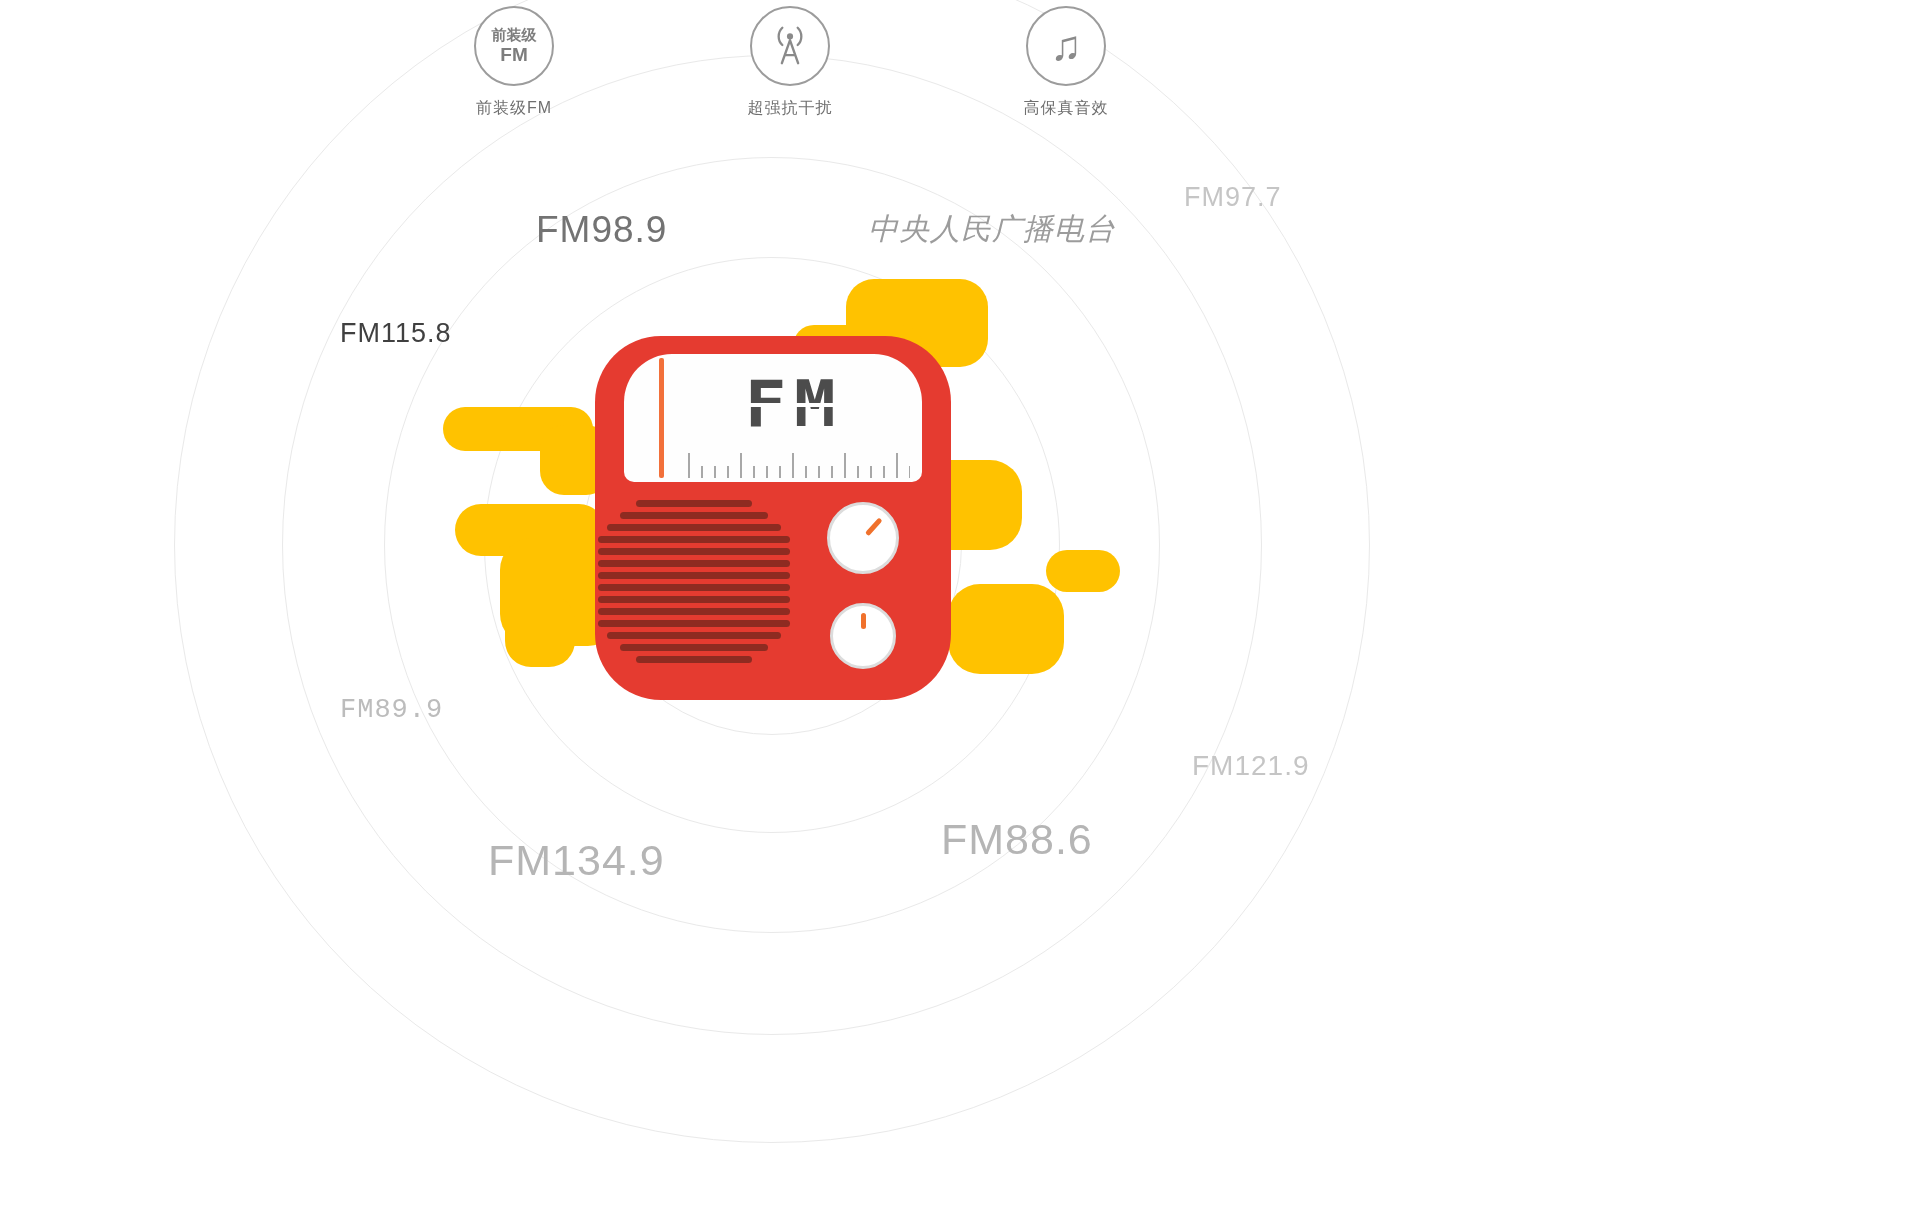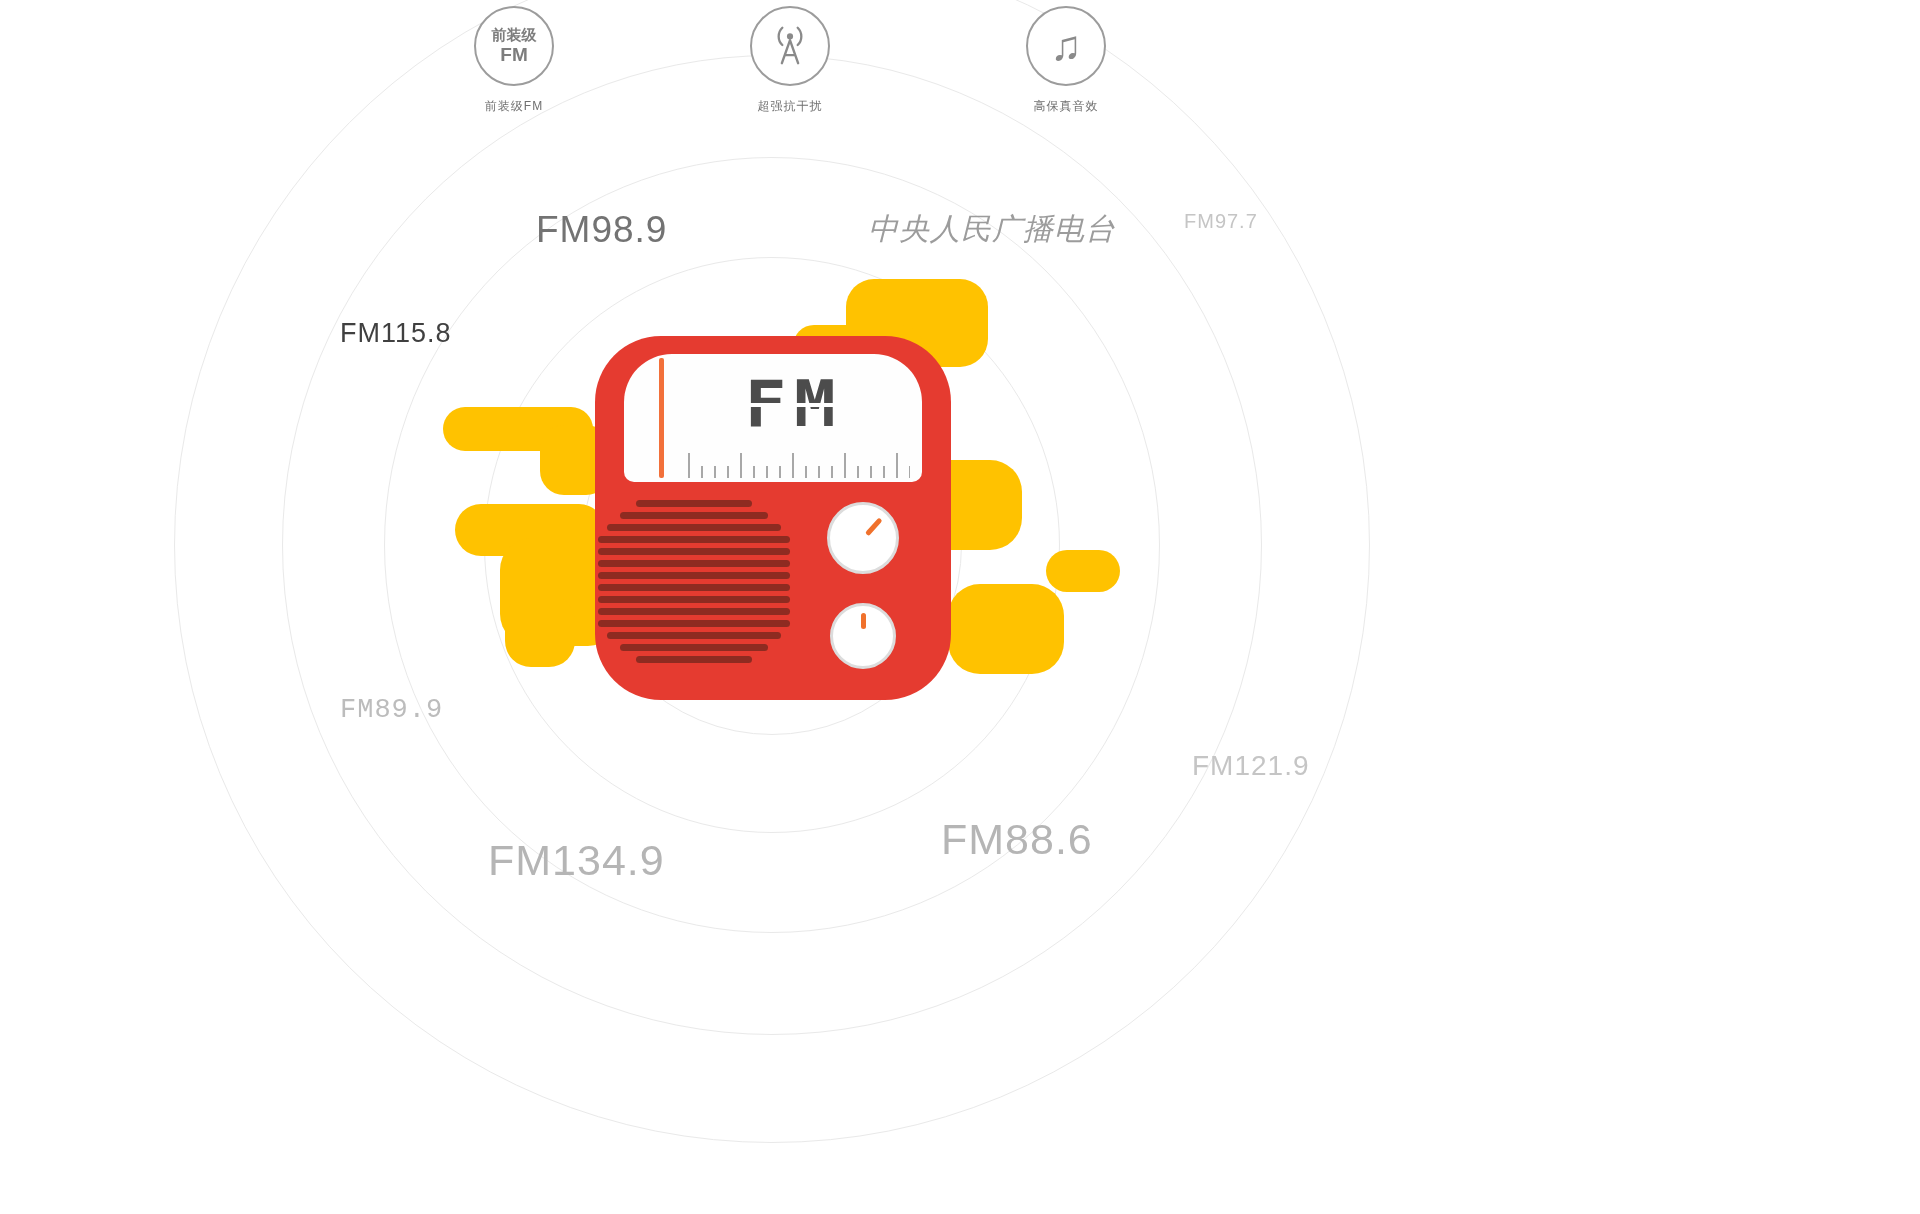--- a/index.html
+++ b/index.html
@@ -16,21 +16,21 @@
     display:flex; justify-content:space-between; z-index:6;
   }
   .feature { width:140px; text-align:center; }
   .feature-circle {
     width:80px; height:80px; border:2px solid #9c9c9c; border-radius:50%;
     margin:4px auto 12px; display:flex; flex-direction:column;
     align-items:center; justify-content:center; color:#858585; background:#fff;
   }
   .badge-top   { font-size:15px; font-weight:bold; color:#7d7d7d; line-height:1.15; }
   .badge-bottom{ font-size:19px; font-weight:bold; color:#7d7d7d; line-height:1.15; }
-  .feature-label { font-size:12px; color:#6f6f6f; letter-spacing:1px; white-space:nowrap; }
+  .feature-label { font-size:16px; color:#6f6f6f; letter-spacing:1px; white-space:nowrap; }
   .note-glyph { font-size:42px; line-height:1; color:#8a8a8a; }
 
   
   .circle {
     position:absolute; border:1px solid #e9e9e9; border-radius:50%; z-index:0;
   }
 
   
   .station { position:absolute; z-index:5; white-space:nowrap; letter-spacing:1px; }
 
@@ -175,20 +175,20 @@
       </div>
   </div>
   <div class="knob knob-2">
     <div class="knob-rot">
         <div class="knob-pointer"></div>
       </div>
   </div>
 
   <div class="station" style="left:536px;  top:209px; font-size:37px; color:#737373;">FM98.9</div>
   <div class="station" style="left:868px;  top:209px; font-size:30px; color:#9c9c9c;font-style:italic;">中央人民广播电台</div>
-  <div class="station" style="left:1184px; top:210px; font-size:20px; color:#c5c5c5;">FM97.7</div>
+  <div class="station" style="left:1184px; top:182px; font-size:27px; color:#c5c5c5;">FM97.7</div>
   <div class="station" style="left:340px;  top:318px; font-size:27px; color:#404040;">FM115.8</div>
   <div class="station" style="left:340px;  top:695px; font-size:27px; color:#bcbcbc;font-family:Liberation Mono, monospace;">FM89.9</div>
   <div class="station" style="left:488px;  top:836px; font-size:43px; color:#b5b5b5;">FM134.9</div>
   <div class="station" style="left:941px;  top:815px; font-size:43px; color:#b5b5b5;">FM88.6</div>
   <div class="station" style="left:1192px; top:750px; font-size:28px; color:#c5c5c5;">FM121.9</div>
 
 </div>
 
 </body></html>

